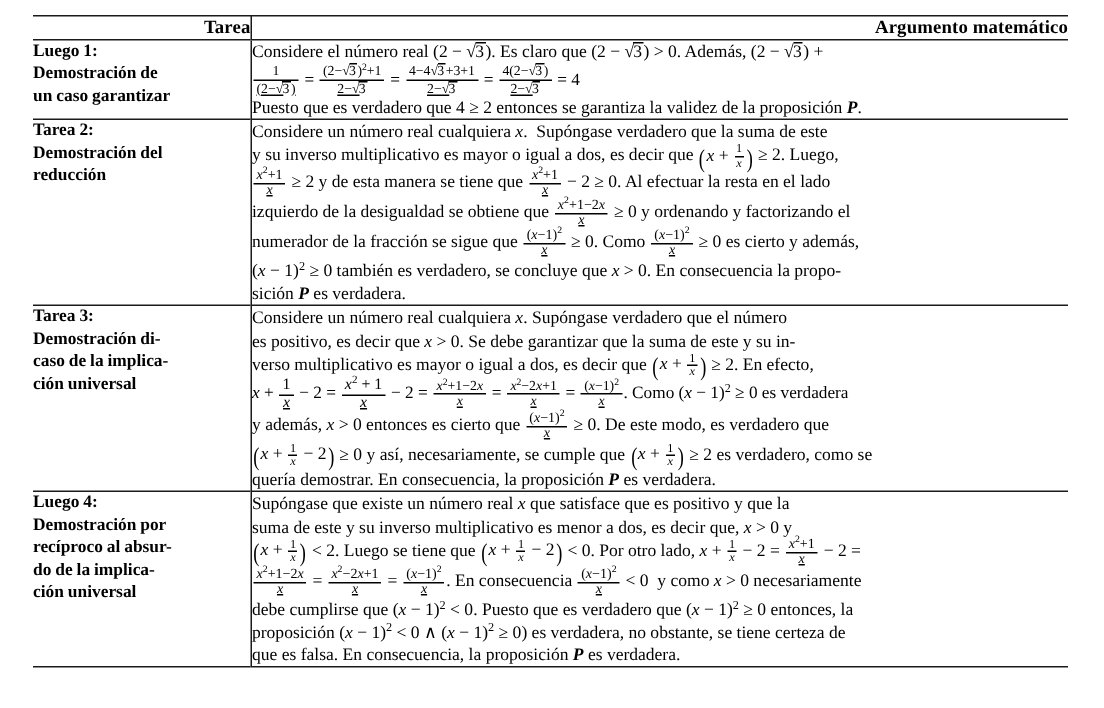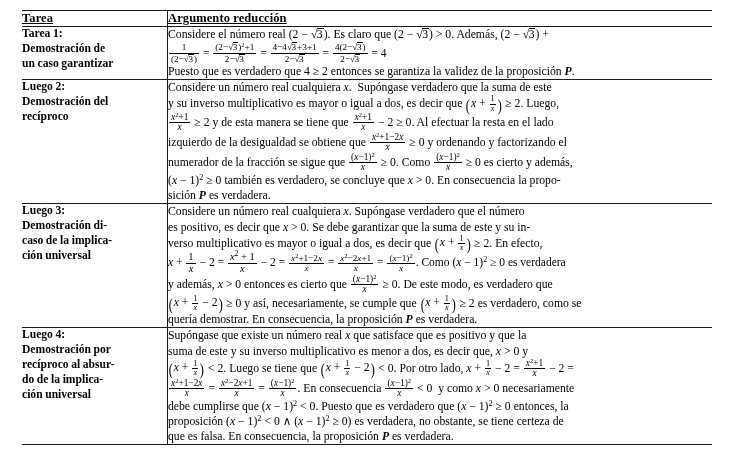--- a/index.html
+++ b/index.html
@@ -39,27 +39,26 @@
   
   .col-task {
     width: 145px;
     border-right: 1.1px solid #1a1a1a;
     padding: 1px 6px 3px 8px;
   }
   .col-arg {
     padding: 1px 4px 3px 6px;
   }
   .hdr-task, .hdr-arg {
-    text-align: left;
+    text-align: right;
     font-weight: bold;
     font-size: 12.5px;
     padding-top: 2px;
     padding-bottom: 3px;
     letter-spacing: 0.1px;
-    text-decoration: underline;
   }
   .hdr-task { border-right: 1.1px solid #1a1a1a; }
 
   .task-label {
     font-weight: bold;
     font-size: 11.6px;
     line-height: 1.29;
     text-align: left;
     word-spacing: -0.3px;
   }
@@ -91,20 +90,21 @@
     margin: 0 1px;
   }
   .frac > .num {
     display: block;
     border-bottom: 0.9px solid #000;
     padding: 0 2px 0px 2px;
   }
   .frac > .den {
     display: block;
     padding: 0px 2px 0 2px;
+    text-decoration: underline;
   }
   
   .sfrac {
     display: inline-block;
     vertical-align: -0.45em;
     text-align: center;
     font-size: 0.70em;
     line-height: 1.0;
     margin: 0 1px;
   }
@@ -147,67 +147,67 @@
   }
 </style>
 </head>
 <body>
 
 <div class="page">
   <table class="proof-table">
     <thead>
       <tr>
         <th class="col-task hdr-task rule-top rule-mid">Tarea</th>
-        <th class="col-arg hdr-arg rule-top rule-mid">Argumento reducción</th>
+        <th class="col-arg hdr-arg rule-top rule-mid">Argumento matemático</th>
       </tr>
     </thead>
     <tbody>
 
       <tr class="rule-mid">
         <td class="col-task">
           <div class="task-label">
-            <span class="ln">Tarea 1:</span>
+            <span class="ln">Luego 1:</span>
             <span class="ln">Demostración de</span>
             <span class="ln">un caso garantizar</span>
           </div>
         </td>
         <td class="col-arg">
           <div class="arg-body">
             <p class="ln">Considere el número real (2 − <span class="nowrap"><span class="radsign">√</span><span class="sqrt">3</span></span>). Es claro que (2 − <span class="nowrap"><span class="radsign">√</span><span class="sqrt">3</span></span>) &gt; 0. Además, (2 − <span class="nowrap"><span class="radsign">√</span><span class="sqrt">3</span></span>) +</p>
             <p class="displaymath"><span class="frac"><span class="num">1</span><span class="den">(2−√<span class="sqrt">3</span>)</span></span> = <span class="frac"><span class="num">(2−√<span class="sqrt">3</span>)<sup class="exp">2</sup>+1</span><span class="den">2−√<span class="sqrt">3</span></span></span> = <span class="frac"><span class="num">4−4√<span class="sqrt">3</span>+3+1</span><span class="den">2−√<span class="sqrt">3</span></span></span> = <span class="frac"><span class="num">4(2−√<span class="sqrt">3</span>)</span><span class="den">2−√<span class="sqrt">3</span></span></span> = 4</p>
             <p class="ln">Puesto que es verdadero que 4 ≥ 2 entonces se garantiza la validez de la proposición <span class="bi">P</span>.</p>
           </div>
         </td>
       </tr>
 
       <tr class="rule-mid">
         <td class="col-task">
           <div class="task-label">
-            <span class="ln">Luego 2:</span>
+            <span class="ln">Tarea 2:</span>
             <span class="ln">Demostración del</span>
-            <span class="ln">recíproco</span>
+            <span class="ln">reducción</span>
           </div>
         </td>
         <td class="col-arg">
           <div class="arg-body">
             <p class="ln">Considere un número real cualquiera <span class="mi">x</span>.&nbsp; Supóngase verdadero que la suma de este</p>
             <p class="ln">y su inverso multiplicativo es mayor o igual a dos, es decir que <span class="nowrap"><span class="bigpar">(</span><span class="mi">x</span> + <span class="sfrac"><span class="num">1</span><span class="den"><span class="mi">x</span></span></span><span class="bigpar">)</span></span> ≥ 2. Luego,</p>
             <p class="ln"><span class="frac"><span class="num"><span class="mi">x</span><sup class="exp">2</sup>+1</span><span class="den"><span class="mi">x</span></span></span> ≥ 2 y de esta manera se tiene que <span class="frac"><span class="num"><span class="mi">x</span><sup class="exp">2</sup>+1</span><span class="den"><span class="mi">x</span></span></span> − 2 ≥ 0. Al efectuar la resta en el lado</p>
             <p class="ln">izquierdo de la desigualdad se obtiene que <span class="frac"><span class="num"><span class="mi">x</span><sup class="exp">2</sup>+1−2<span class="mi">x</span></span><span class="den"><span class="mi">x</span></span></span> ≥ 0 y ordenando y factorizando el</p>
             <p class="ln">numerador de la fracción se sigue que <span class="frac"><span class="num">(<span class="mi">x</span>−1)<sup class="exp">2</sup></span><span class="den"><span class="mi">x</span></span></span> ≥ 0. Como <span class="frac"><span class="num">(<span class="mi">x</span>−1)<sup class="exp">2</sup></span><span class="den"><span class="mi">x</span></span></span> ≥ 0 es cierto y además,</p>
             <p class="ln">(<span class="mi">x</span> − 1)<sup class="exp">2</sup> ≥ 0 también es verdadero, se concluye que <span class="mi">x</span> &gt; 0. En consecuencia la propo-</p>
             <p class="ln">sición <span class="bi">P</span> es verdadera.</p>
           </div>
         </td>
       </tr>
 
       <tr class="rule-mid">
         <td class="col-task">
           <div class="task-label">
-            <span class="ln">Luego 3:</span>
+            <span class="ln">Tarea 3:</span>
             <span class="ln">Demostración di-</span>
             <span class="ln">caso de la implica-</span>
             <span class="ln">ción universal</span>
           </div>
         </td>
         <td class="col-arg">
           <div class="arg-body">
             <p class="ln">Considere un número real cualquiera <span class="mi">x</span>. Supóngase verdadero que el número</p>
             <p class="ln">es positivo, es decir que <span class="mi">x</span> &gt; 0. Se debe garantizar que la suma de este y su in-</p>
             <p class="ln">verso multiplicativo es mayor o igual a dos, es decir que <span class="nowrap"><span class="bigpar">(</span><span class="mi">x</span> + <span class="sfrac"><span class="num">1</span><span class="den"><span class="mi">x</span></span></span><span class="bigpar">)</span></span> ≥ 2. En efecto,</p>

